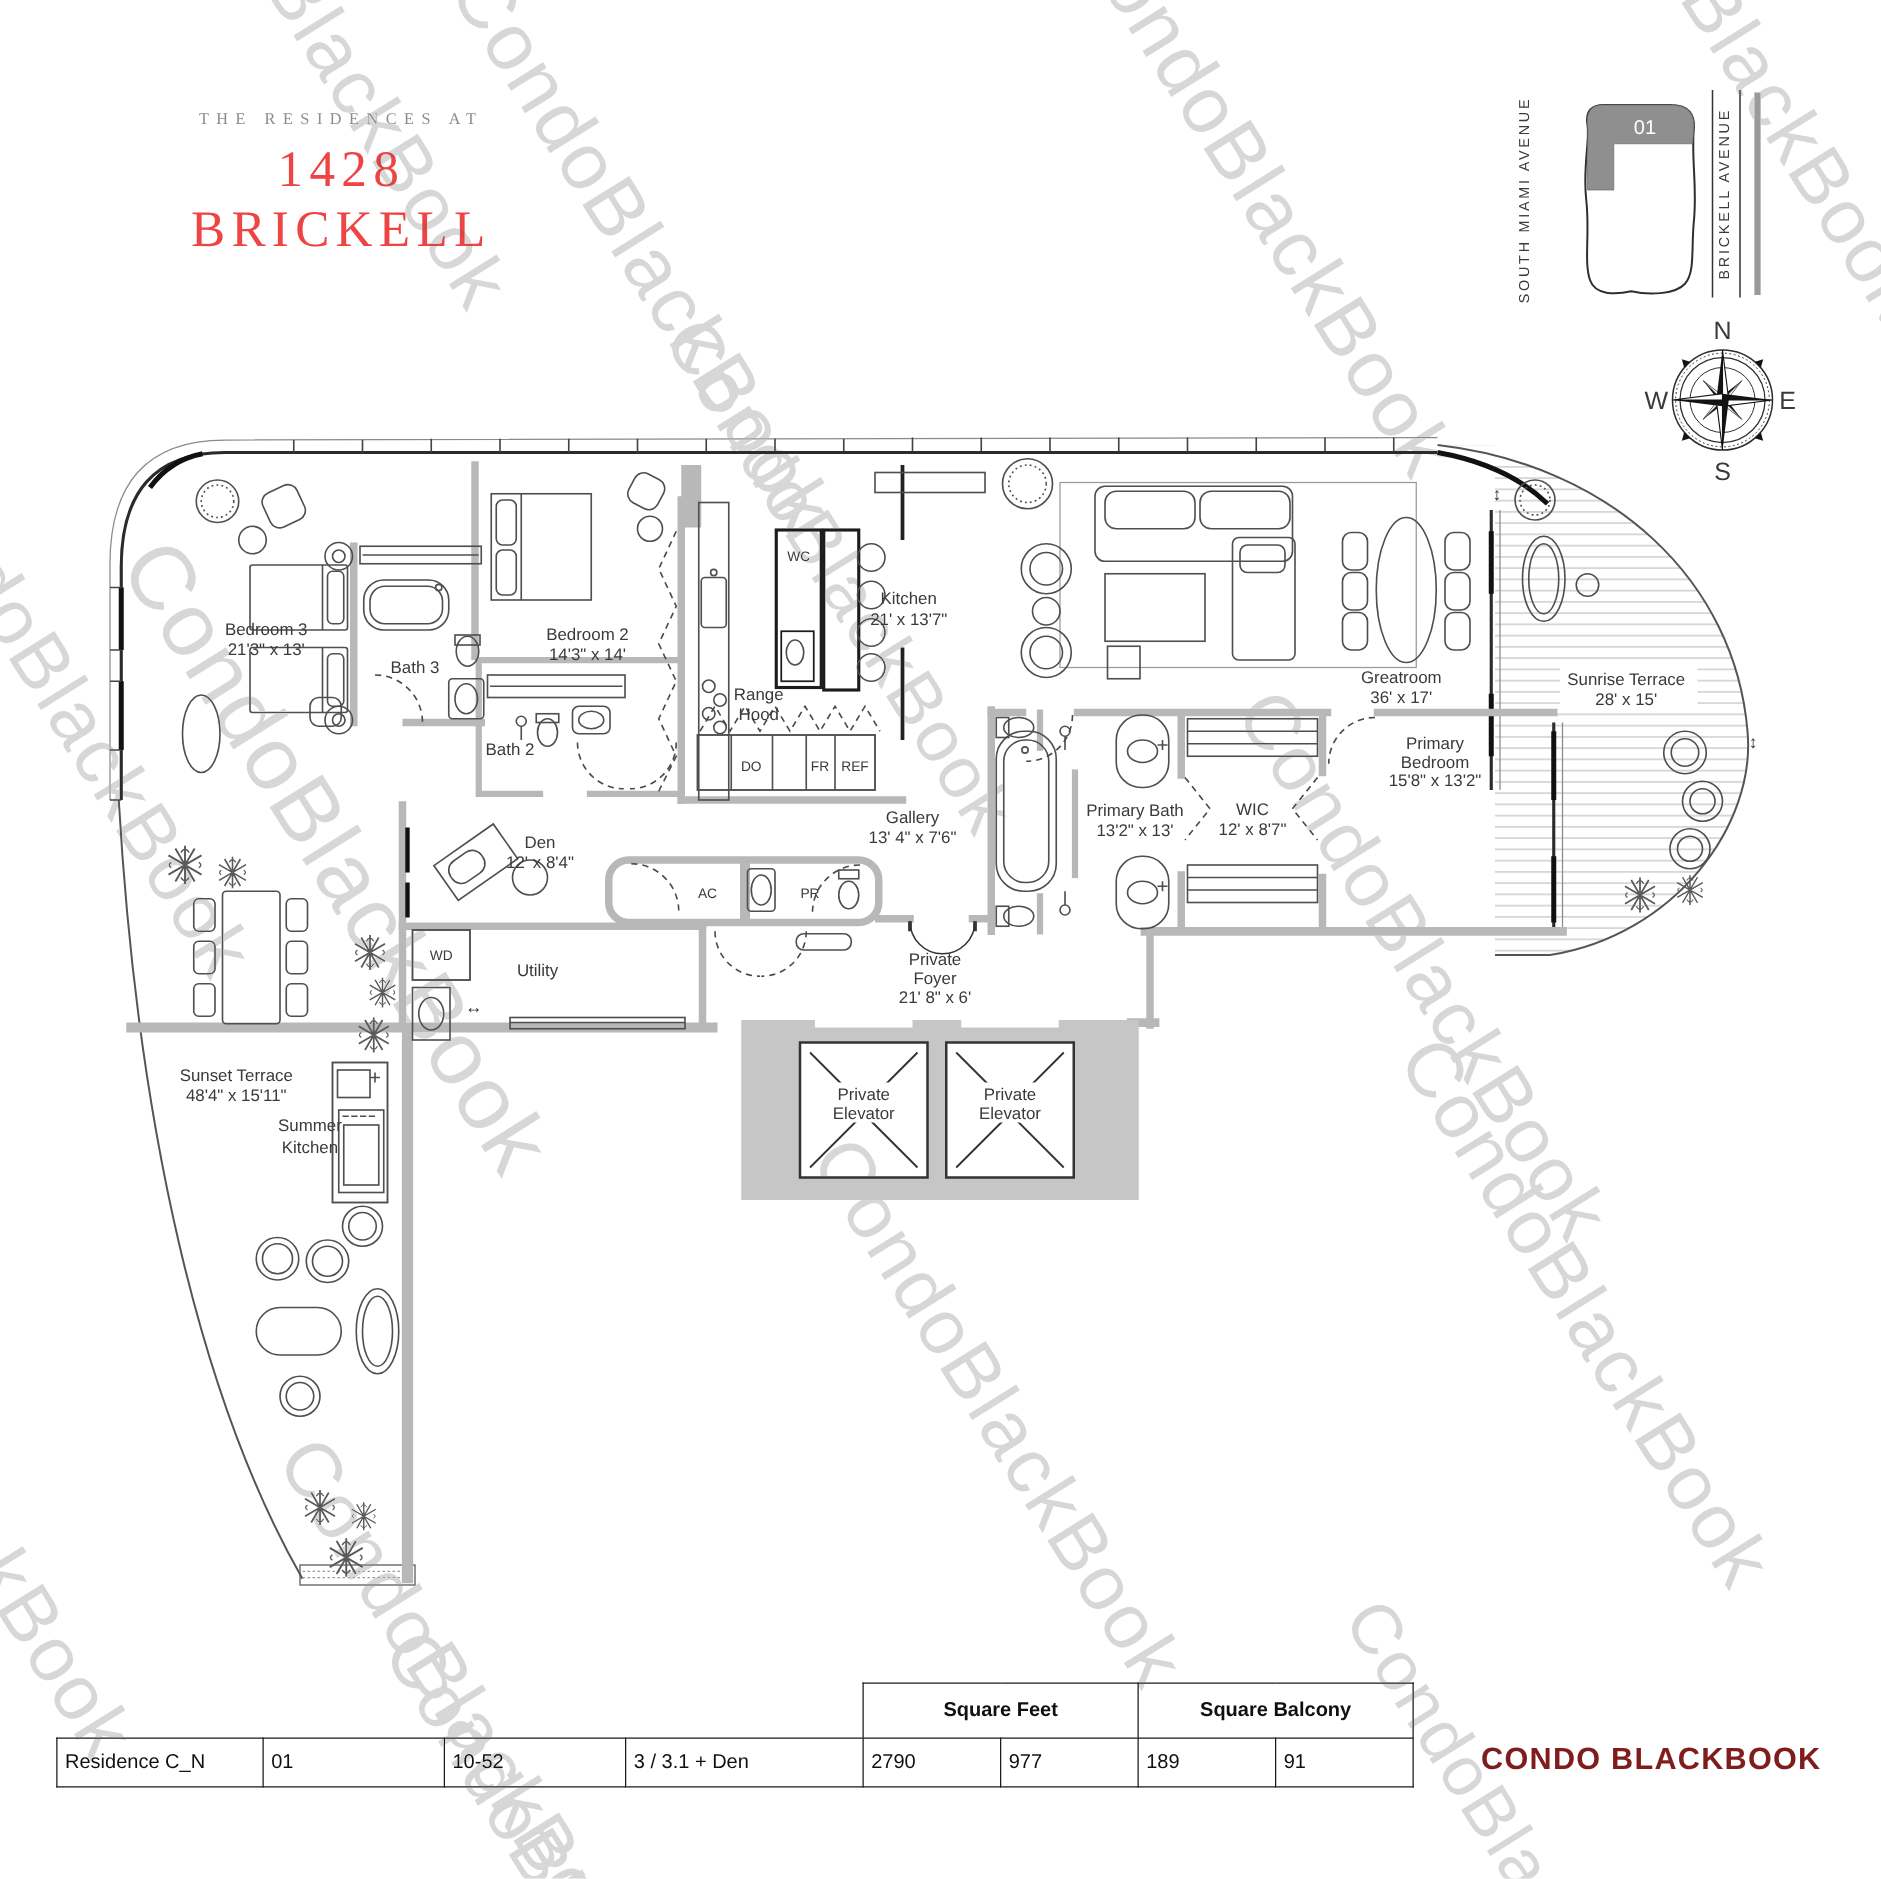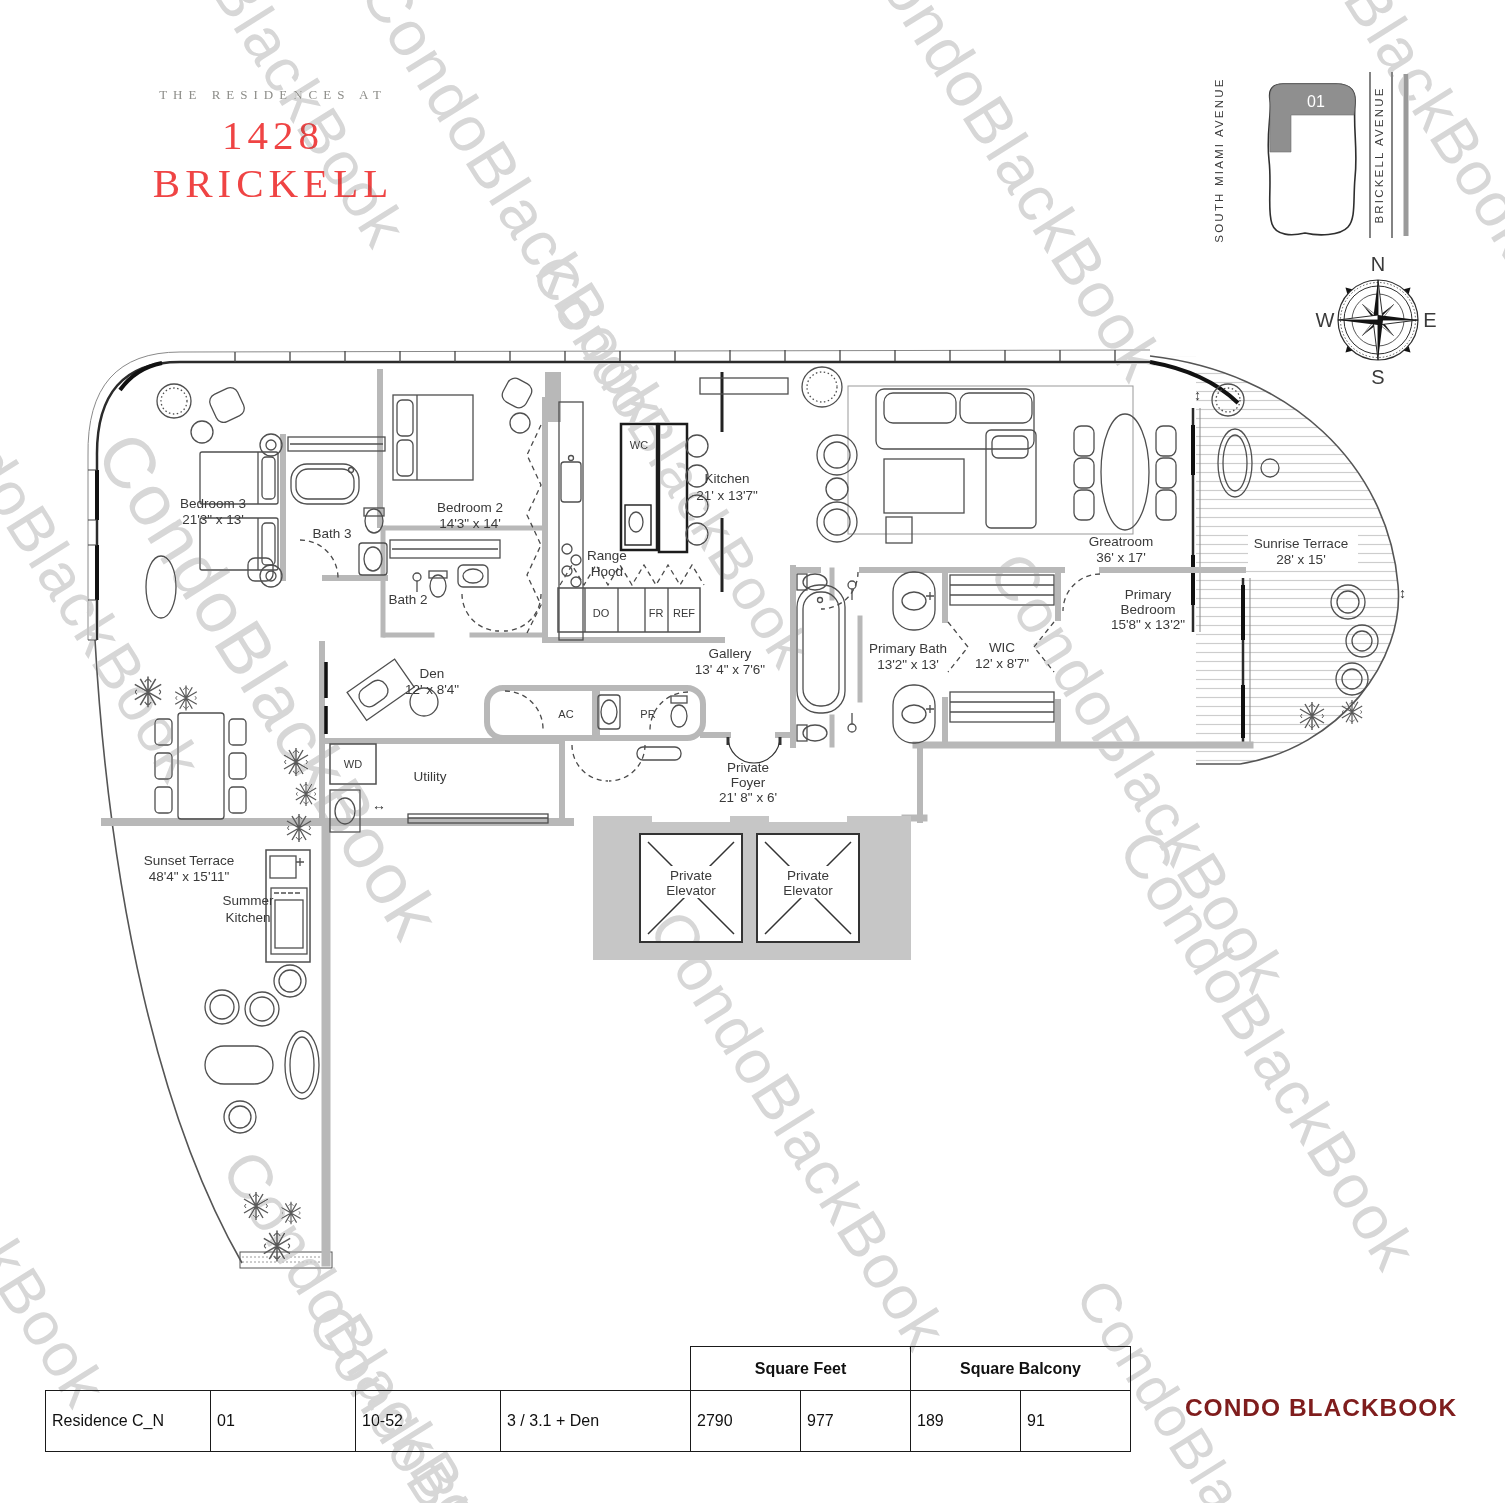--- a/index.html
+++ b/index.html
@@ -12,21 +12,21 @@
   
   #brand{position:absolute;left:112px;top:87px;width:322px;text-align:center;z-index:2;}
   #brand .tag{font-size:13px;letter-spacing:6px;color:#8d8d89;font-family:"Liberation Serif","DejaVu Serif",serif;}
   #brand .name{font-size:41px;letter-spacing:5px;color:#ef4444;margin-top:8px;
                font-family:"Liberation Serif","DejaVu Serif",serif;font-weight:400;}
   
   #plan{position:absolute;left:0;top:0;z-index:1;}
   
   #spec{position:absolute;left:45px;top:1346px;z-index:2;border-collapse:collapse;
         font-size:16px;color:#101010;}
-  #spec td,#spec th{border:1.6px solid #1a1a1a;padding:11px 6px;background:transparent;}
+  #spec td,#spec th{border:1.6px solid #1a1a1a;padding:0 6px;background:transparent;}
   #spec .blank{border:none;}
   #spec .grp{height:44px;font-weight:bold;}
   #spec .hdr th{height:46px;font-weight:bold;}
   #spec .data td{height:38px;font-weight:400;}
   
   #footer{position:absolute;left:1138px;top:1390px;width:366px;text-align:center;z-index:2;
           font-weight:bold;color:#7f1d1d;font-size:24.5px;letter-spacing:1px;line-height:1.45;}
   .svgtxt{fill:#3a3a3a;font-family:"Liberation Sans","DejaVu Sans",sans-serif;}
 </style>
 </head>

